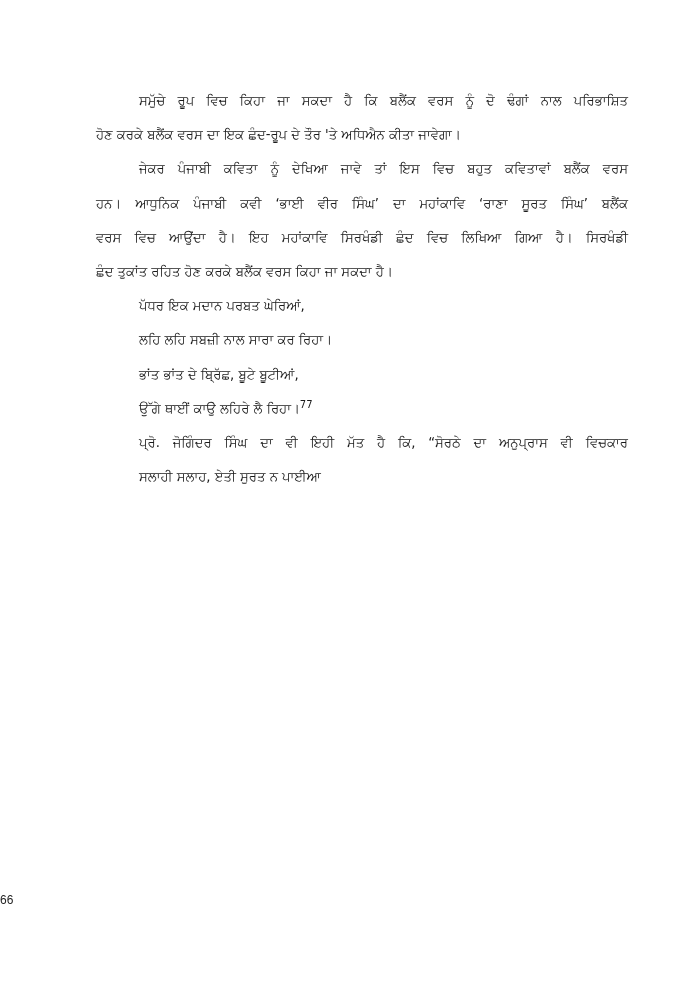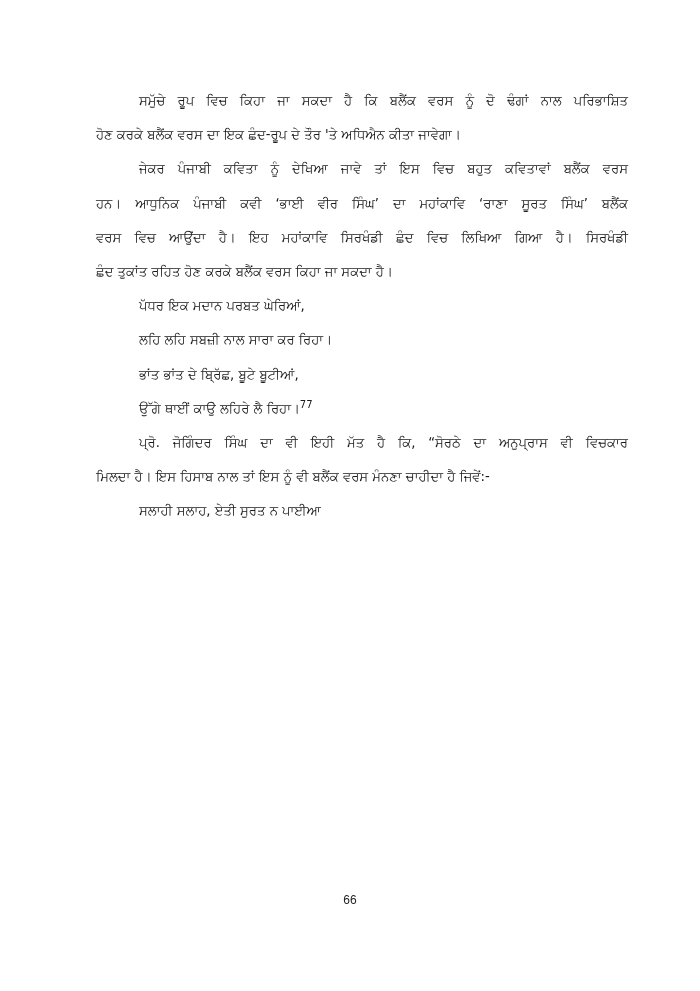--- a/index.html
+++ b/index.html
@@ -45,21 +45,21 @@
     sup.fn {
       font-size: 10px;
       vertical-align: super;
       line-height: 0;
     }
     .page-number {
       position: absolute;
       top: 893px;
       left: 0;
       width: 700px;
-      text-align: center;
+      text-align: left;
       font-family: "Liberation Sans", sans-serif;
       font-size: 12px;
       color: #222;
     }
   </style>
 </head>
 <body>
 
 <div class="page">
 
@@ -77,21 +77,20 @@
 
   <div>
     <div class="verse">ਪੱਧਰ ਇਕ ਮਦਾਨ ਪਰਬਤ ਘੇਰਿਆਂ,</div>
     <div class="verse">ਲਹਿ ਲਹਿ ਸਬਜ਼ੀ ਨਾਲ ਸਾਰਾ ਕਰ ਰਿਹਾ।</div>
     <div class="verse">ਭਾਂਤ ਭਾਂਤ ਦੇ ਬ੍ਰਿੱਛ, ਬੂਟੇ ਬੂਟੀਆਂ,</div>
     <div class="verse"><span>ਉੱਗੇ ਥਾਈਂ ਕਾਉ ਲਹਿਰੇ ਲੈ ਰਿਹਾ।</span><sup class="fn">77</sup></div>
   </div>
 
   <div>
     <div class="line indent">ਪ੍ਰੋ. ਜੋਗਿੰਦਰ ਸਿੰਘ ਦਾ ਵੀ ਇਹੀ ਮੱਤ ਹੈ ਕਿ, “ਸੋਰਠੇ ਦਾ ਅਨੁਪ੍ਰਾਸ ਵੀ ਵਿਚਕਾਰ</div>
-    <div class="line last">ਮਿਲਦਾ ਹੈ। ਇਸ ਹਿਸਾਬ ਨਾਲ ਤਾਂ ਇਸ ਨੂੰ ਵੀ ਬਲੈਂਕ ਵਰਸ ਮੰਨਣਾ ਚਾਹੀਦਾ ਹੈ ਜਿਵੇਂ:-</div>
   </div>
 
   <div>
     <div class="verse">ਸਲਾਹੀ ਸਲਾਹ, ਏਤੀ ਸੁਰਤ ਨ ਪਾਈਆ</div>
   </div>
 
 </div>
 
 <div class="page-number">66</div>
 

